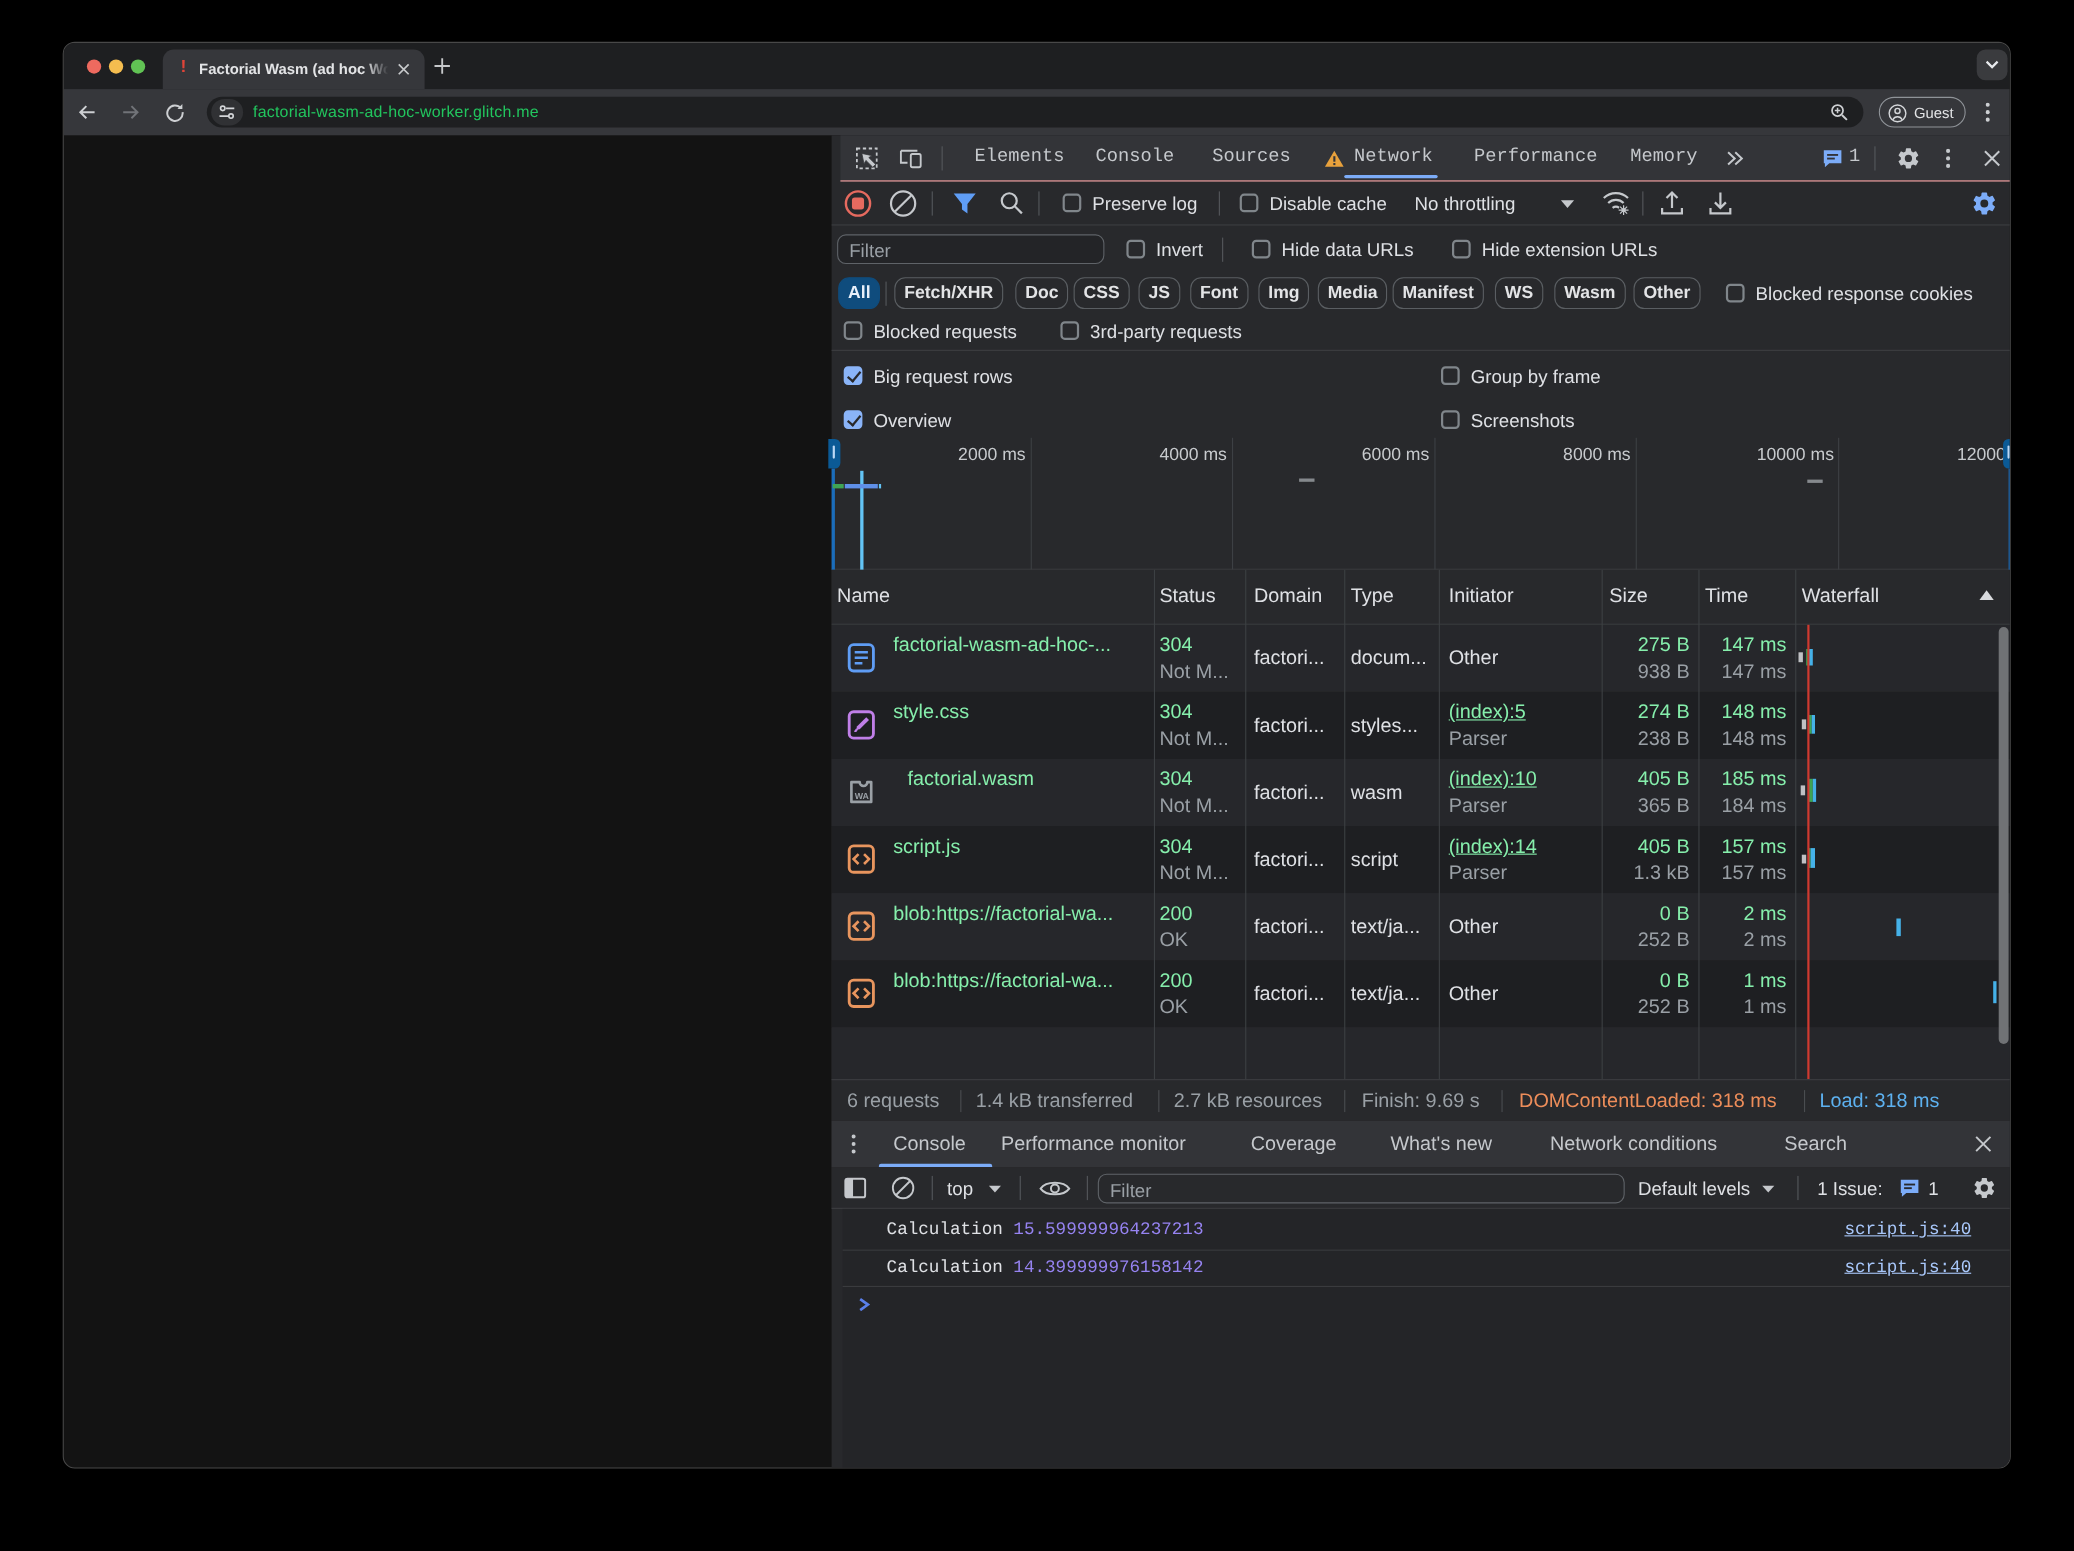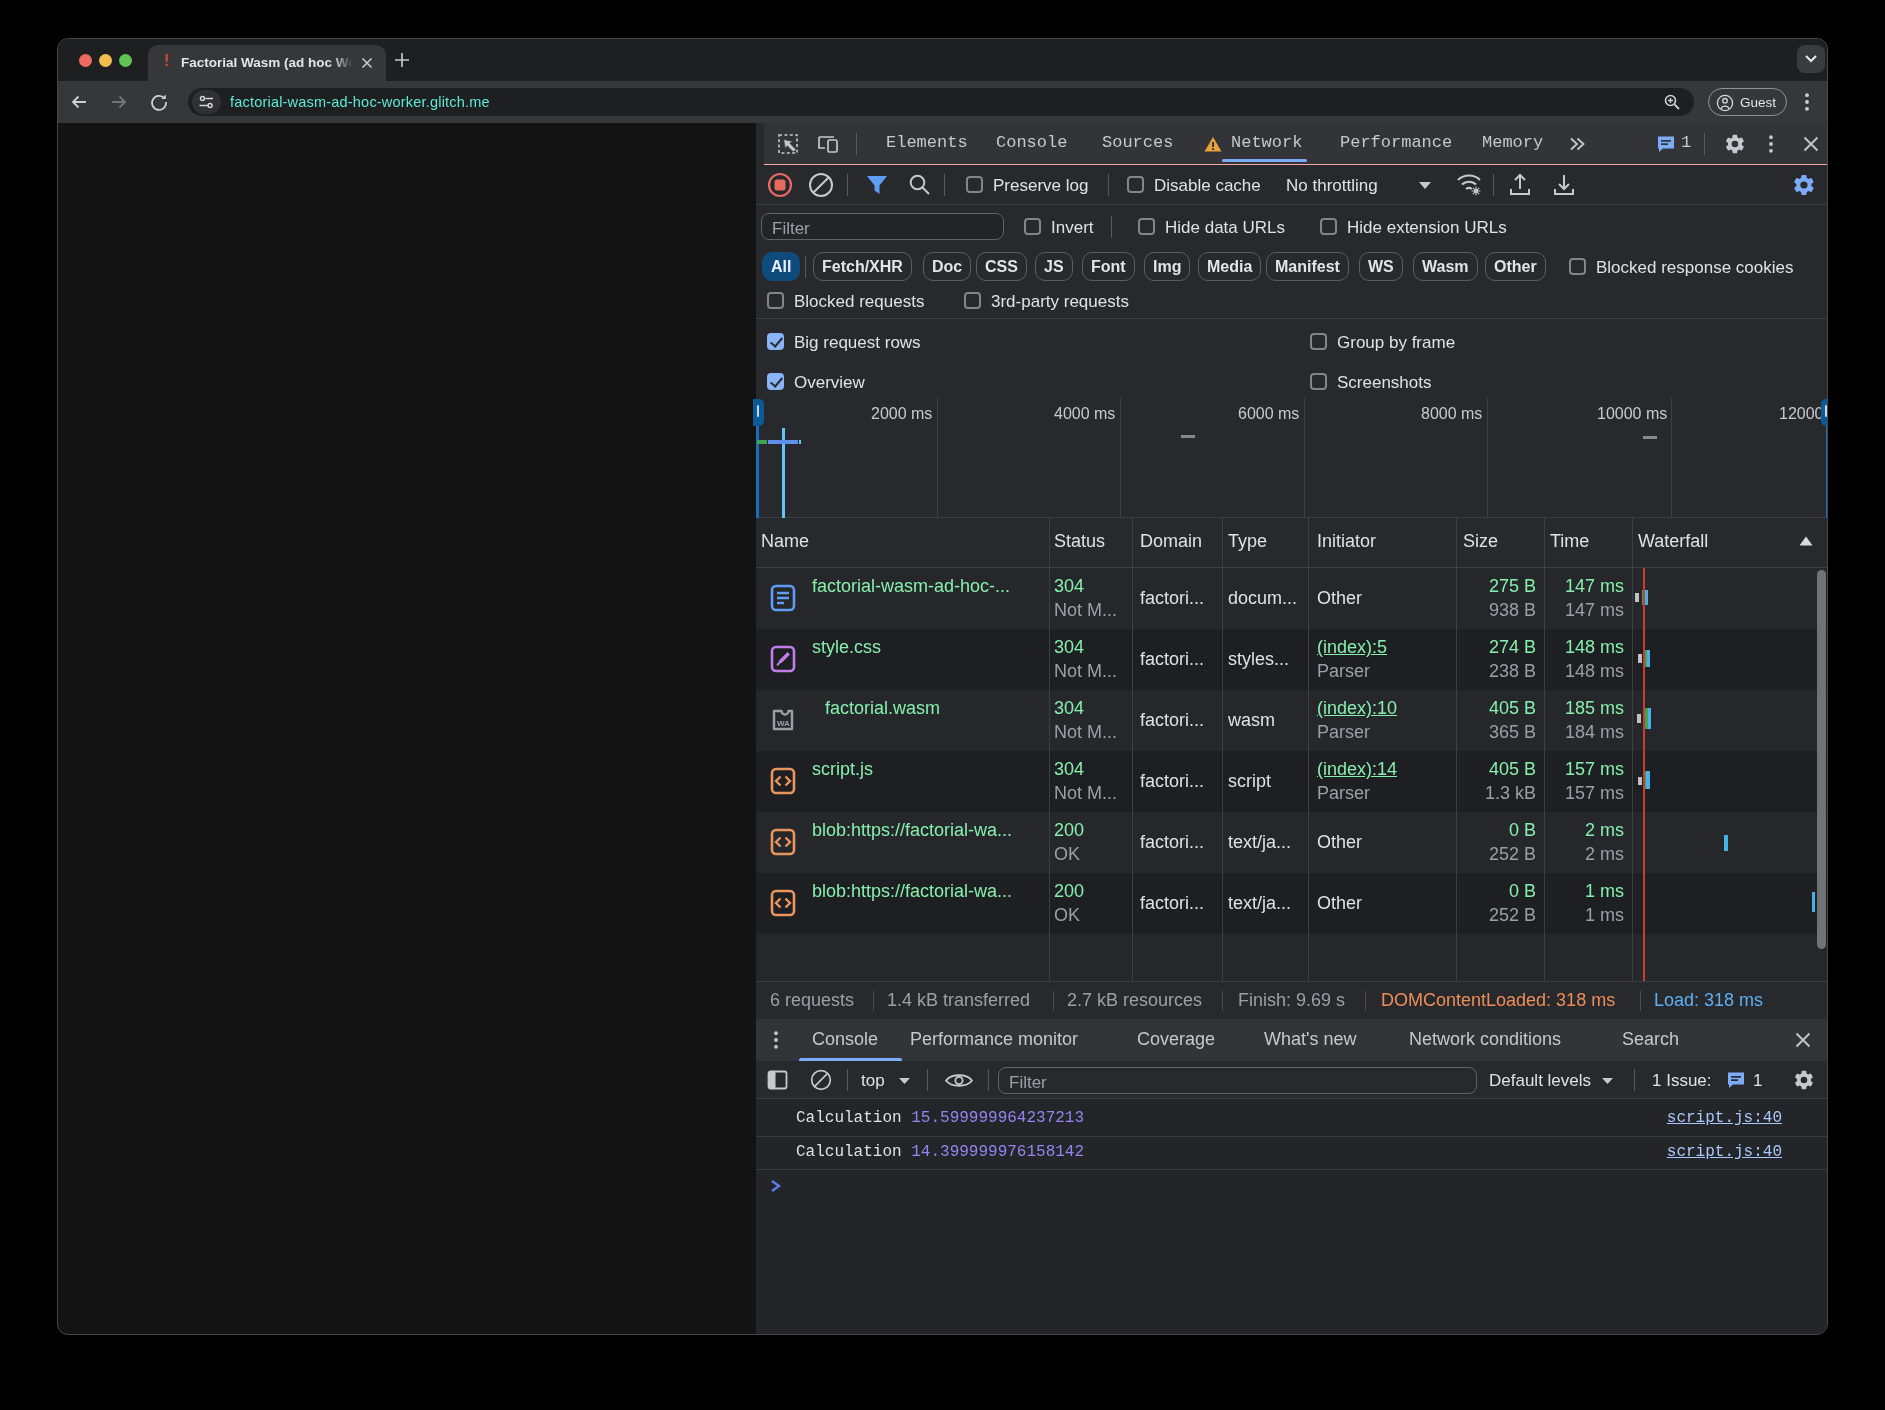--- a/index.html
+++ b/index.html
@@ -17,21 +17,21 @@
 #tab { position:absolute; left:90px; top:6px; width:238px; height:36px; background:#36373b; border-radius:10px 10px 0 0; }
 #tab .fav { position:absolute; left:16px; top:7px; color:#e04438; font-weight:bold; font-size:16px; }
 #tab .title { position:absolute; left:33px; top:10px; width:172px; overflow:hidden; white-space:nowrap;
   color:#e3e4e6; font-size:13.5px; font-weight:700;
   -webkit-mask-image:linear-gradient(90deg,#000 88%,transparent); }
 #chevbtn { position:absolute; left:1739px; top:6px; width:28px; height:28px; border-radius:8px; background:#3a3b3e; }
 
 #toolbar { position:absolute; left:0; top:42px; width:100%; height:42px; background:#36373b; }
 #urlpill { position:absolute; left:130px; top:7px; width:1506px; height:28px; border-radius:14px; background:#1e1f21; }
 #urlbadge { position:absolute; left:4px; top:2px; width:29px; height:24px; border-radius:12px; background:#303134; }
-#urltext { position:absolute; left:42px; top:6px; color:#5eead4; font-size:14.5px; letter-spacing:0.2px; }
+#urltext { position:absolute; left:42px; top:6px; color:#22c55e; font-size:14.5px; letter-spacing:0.2px; }
 #guest { position:absolute; left:1650px; top:7px; width:79px; height:28px; border:1px solid #8f9398; border-radius:14px; color:#e3e4e6; font-size:13.5px; }
 
 #page { position:absolute; left:0; top:84px; width:698px; height:1213px; background:#131313; color:#fff; }
 #page h1 { position:absolute; left:21px; top:40px; font-size:49px; letter-spacing:-0.9px; line-height:1; }
 #page h2 { position:absolute; left:23px; top:130px; font-size:38px; letter-spacing:-1.8px; line-height:1; }
 #fl1 { position:absolute; left:24px; top:197px; font-size:29px; line-height:1; transform:scaleX(0.80); transform-origin:0 0; }
 #finput { position:absolute; left:193px; top:197px; width:221px; height:31px; background:#3c3c3c; border:1.5px solid #8f8f8f; border-radius:3px; color:#fff; font-size:24px; padding:0 9px; font-family:"Liberation Sans",sans-serif; }
 #fl2 { position:absolute; left:424px; top:197px; font-size:29px; line-height:1; transform:scaleX(0.84); transform-origin:0 0; }
 #calc { position:absolute; left:28px; top:234px; width:98px; height:22px; background:#97979c; color:#fff; font-size:21px; text-align:center; line-height:21px; border-radius:3px; box-shadow:0 0 0 1px #131313, 0 0 0 4px #89b3f5; }
 
@@ -67,21 +67,21 @@
 .rr { text-align:right; width:80px; }
 .lnk { text-decoration:underline; }
 
 #summ { position:absolute; left:0; top:858px; width:1073px; height:38px; background:#28292c; border-top:1px solid #3c3e41; font-size:18px; color:#9aa0a6; }
 #summ span { position:absolute; top:8px; white-space:nowrap; }
 #summ .vs { position:absolute; top:9px; width:1px; height:20px; background:#4a4d50; }
 
 #drtabs { position:absolute; left:0; top:896px; width:1073px; height:42px; background:#333438; }
 #drtabs .t { position:absolute; top:10px; font-size:18px; color:#c5c8cc; }
 #ctool { position:absolute; left:0; top:938px; width:1073px; height:38px; background:#28292c; border-bottom:1px solid #3c3e41; }
-#cmsgs { position:absolute; left:0; top:976px; width:1073px; height:237px; background:#242528; font-family:"Liberation Mono",monospace; font-size:16px; }
+#cmsgs { position:absolute; left:10px; top:976px; width:1073px; height:237px; background:#242528; font-family:"Liberation Mono",monospace; font-size:16px; }
 #cmsgs .m { position:absolute; left:40px; white-space:pre; color:#dfe1e5; }
 #cmsgs .num { color:#9683f1; }
 #cmsgs .src { position:absolute; font-family:"Liberation Mono",monospace; color:#a8c7fa; text-decoration:underline; }
 #cmsgs .ms { position:absolute; left:0; width:1073px; height:1px; background:#3a3b3e; }
 </style>
 </head>
 <body>
 <div id="win">
   <div id="tabstrip">
     <div class="light" style="left:21px; background:#ee6a5f;"></div>

